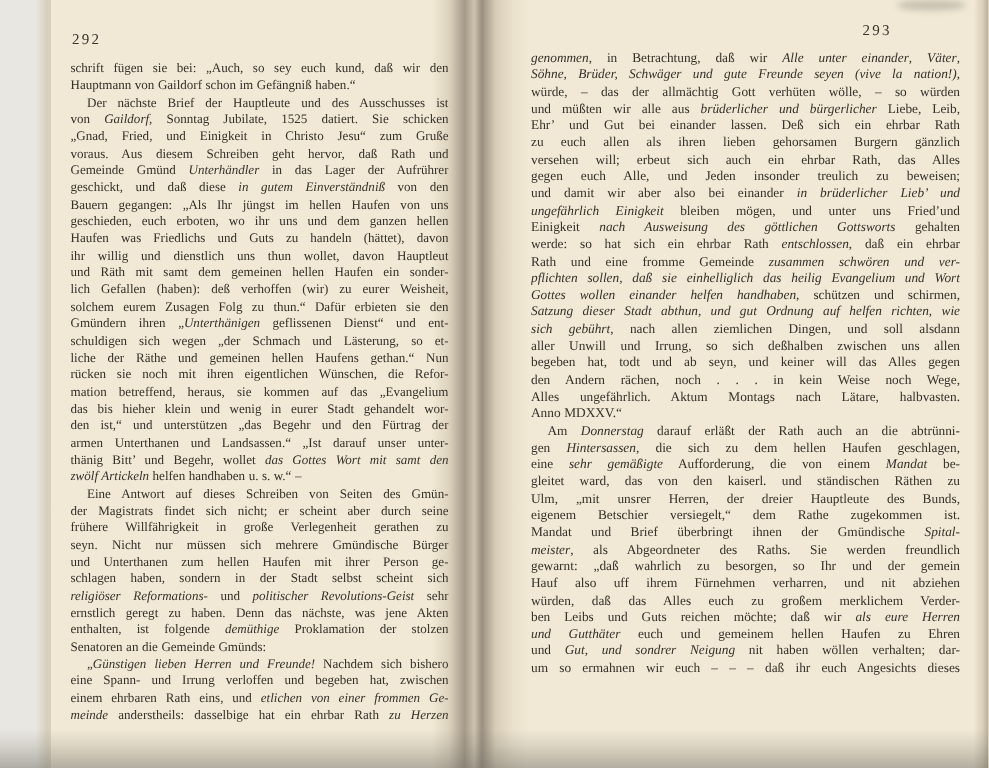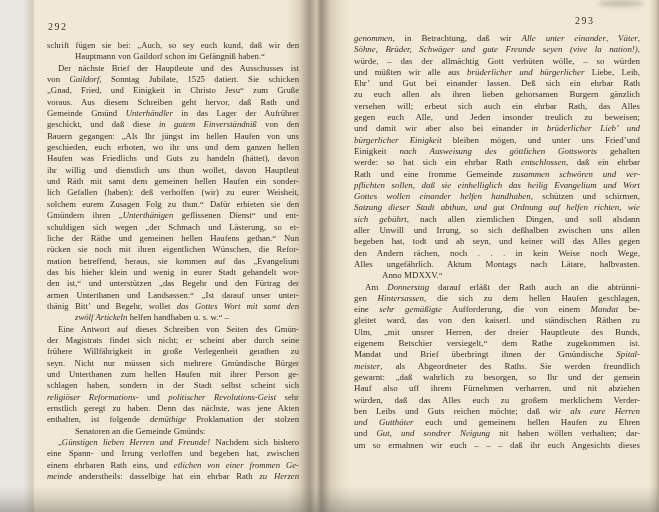--- a/index.html
+++ b/index.html
@@ -47,21 +47,21 @@
   #pn-right{left:575px;top:15px;text-align:center;}
   .textblock{position:absolute;}
   #text-left{left:47px;top:40px;width:252px;font-size:8.7px;}
   #text-right{left:354px;top:33px;width:286px;font-size:8.9px;}
   .line{
     height:11.35px;line-height:11.35px;overflow:hidden;
     text-align:justify;text-align-last:justify;
     word-spacing:0.02em;
   }
   #text-right .line{height:11.3px;line-height:11.3px;}
-  .line.end{text-align-last:left;margin-left:28px;}
+  .line.end{text-align-last:left;}
   .line.ind{text-indent:11px;}
   .line i{}
 </style>
 </head>
 <body>
 
 <div>
   <div class="strip-left"></div>
 
   <div class="pagenum" id="pn-left">292</div>
@@ -111,21 +111,21 @@
   <div class="textblock" id="text-right">
       <div class="line"><i>genommen</i>, in Betrachtung, daß wir <i>Alle unter einander</i>, <i>Väter</i>,</div>
       <div class="line"><i>Söhne, Brüder, Schwäger und gute Freunde seyen (vive la nation!)</i>,</div>
       <div class="line">würde, – das der allmächtig Gott verhüten wölle, – so würden</div>
       <div class="line">und müßten wir alle aus <i>brüderlicher und bürgerlicher</i> Liebe, Leib,</div>
       <div class="line">Ehr’ und Gut bei einander lassen. Deß sich ein ehrbar Rath</div>
       <div class="line">zu euch allen als ihren lieben gehorsamen Burgern gänzlich</div>
       <div class="line">versehen will; erbeut sich auch ein ehrbar Rath, das Alles</div>
       <div class="line">gegen euch Alle, und Jeden insonder treulich zu beweisen;</div>
       <div class="line">und damit wir aber also bei einander <i>in brüderlicher Lieb’ und</i></div>
-      <div class="line"><i>bürgerlicher Einigkeit</i> bleiben mögen, und unter uns Fried’und</div>
+      <div class="line"><i>ungefährlich Einigkeit</i> bleiben mögen, und unter uns Fried’und</div>
       <div class="line">Einigkeit <i>nach Ausweisung des göttlichen Gottsworts</i> gehalten</div>
       <div class="line">werde: so hat sich ein ehrbar Rath <i>entschlossen</i>, daß ein ehrbar</div>
       <div class="line">Rath und eine fromme Gemeinde <i>zusammen schwören und ver-</i></div>
       <div class="line"><i>pflichten sollen, daß sie einhelliglich das heilig Evangelium und Wort</i></div>
       <div class="line"><i>Gottes wollen einander helfen handhaben</i>, schützen und schirmen,</div>
       <div class="line"><i>Satzung dieser Stadt abthun, und gut Ordnung auf helfen richten, wie</i></div>
       <div class="line"><i>sich gebührt</i>, nach allen ziemlichen Dingen, und soll alsdann</div>
       <div class="line">aller Unwill und Irrung, so sich deßhalben zwischen uns allen</div>
       <div class="line">begeben hat, todt und ab seyn, und keiner will das Alles gegen</div>
       <div class="line">den Andern rächen, noch . . . in kein Weise noch Wege,</div>

